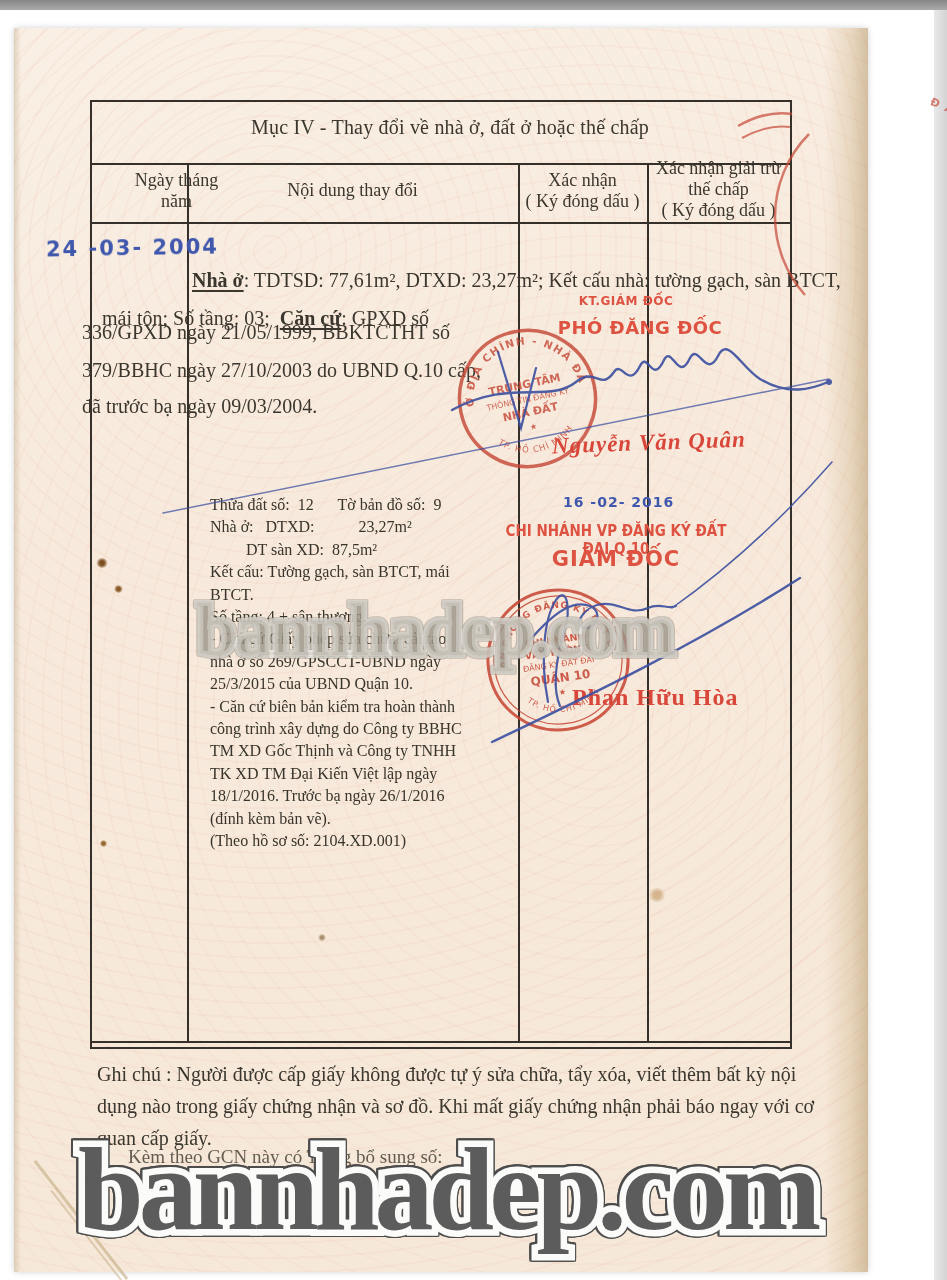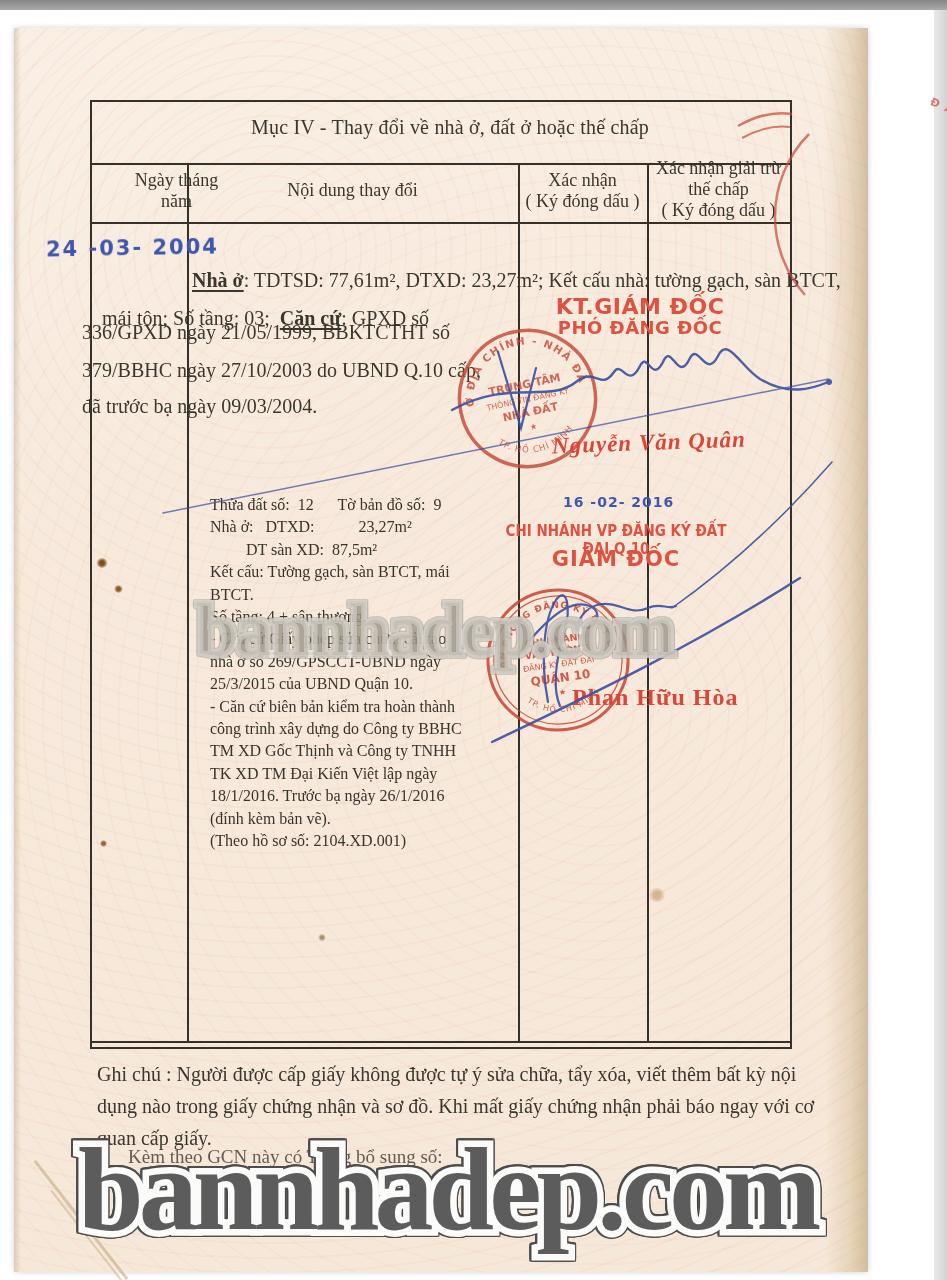--- a/index.html
+++ b/index.html
@@ -115,21 +115,21 @@
   <div class="e1line" style="left:172px;top:246px;">
     <span class="bu">Nhà ở</span><span>: TDTSD: 77,61m², DTXD: 23,27m²; Kết cấu nhà: tường gạch, sàn BTCT,</span>
   </div>
   <div class="e1line" style="left:82px;top:284px;">
     <span>mái tôn; Số tầng: 03;  </span><span class="bu">Căn cứ</span><span>: GPXD số</span>
   </div>
   <div class="e1line" style="left:82px;top:321px;">336/GPXD ngày 21/05/1999, BBKTCTHT số</div>
   <div class="e1line" style="left:82px;top:359px;">379/BBHC ngày 27/10/2003 do UBND Q.10 cấp,</div>
   <div class="e1line" style="left:82px;top:395px;">đã trước bạ ngày 09/03/2004.</div>
 
-  <div class="abs redsans" style="left:545px;top:294px;width:190px;text-align:center;font-size:22px;letter-spacing:0.5px;">KT.GIÁM ĐỐC</div>
+  <div class="abs redsans" style="left:531px;top:294px;width:190px;text-align:center;font-size:12px;letter-spacing:0.5px;">KT.GIÁM ĐỐC</div>
   <div class="abs redsans" style="left:545px;top:317px;width:190px;text-align:center;font-size:18px;letter-spacing:0.5px;">PHÓ ĐĂNG ĐỐC</div>
 
   <svg width="145" height="145" style="left:455px;top:326px;transform:rotate(-12deg);opacity:0.82;">
     <defs>
       <path id="arcT1" d="M 72.5,72.5 m -54,0 a 54,54 0 1,1 108,0"></path>
       <path id="arcB1" d="M 72.5,72.5 m -54,0 a 54,54 0 1,0 108,0"></path>
     </defs>
     <circle cx="72.5" cy="72.5" r="68" fill="none" stroke="#c64938" stroke-width="3.5"></circle>
     <text font-size="10.5" font-weight="bold" fill="#c64938" letter-spacing="1.5"><textPath href="#arcT1" startOffset="50%" text-anchor="middle">SỞ ĐỊA CHÍNH - NHÀ ĐẤT</textPath></text>
     <text font-size="8.5" fill="#c64938" letter-spacing="1"><textPath href="#arcB1" startOffset="50%" text-anchor="middle">TP. HỒ CHÍ MINH</textPath></text>

